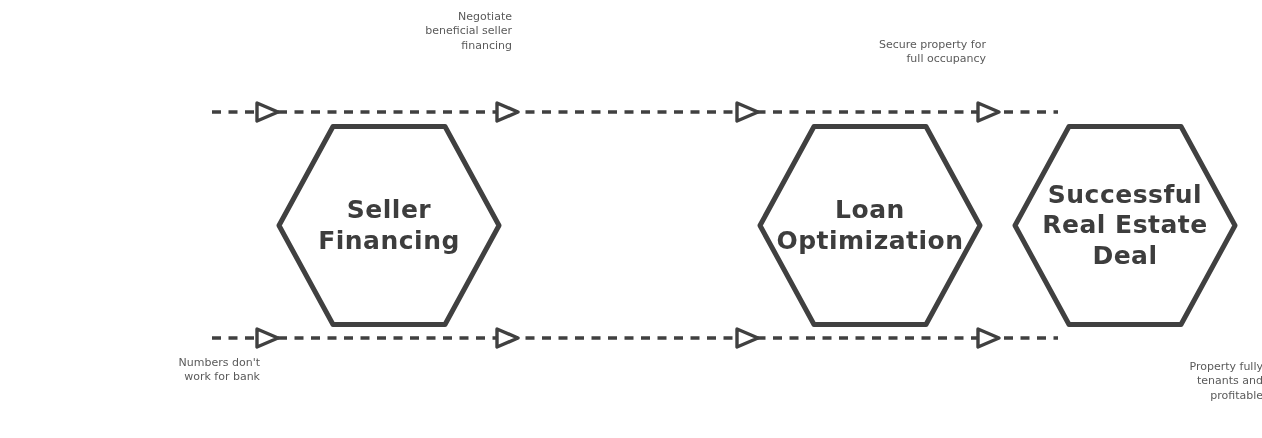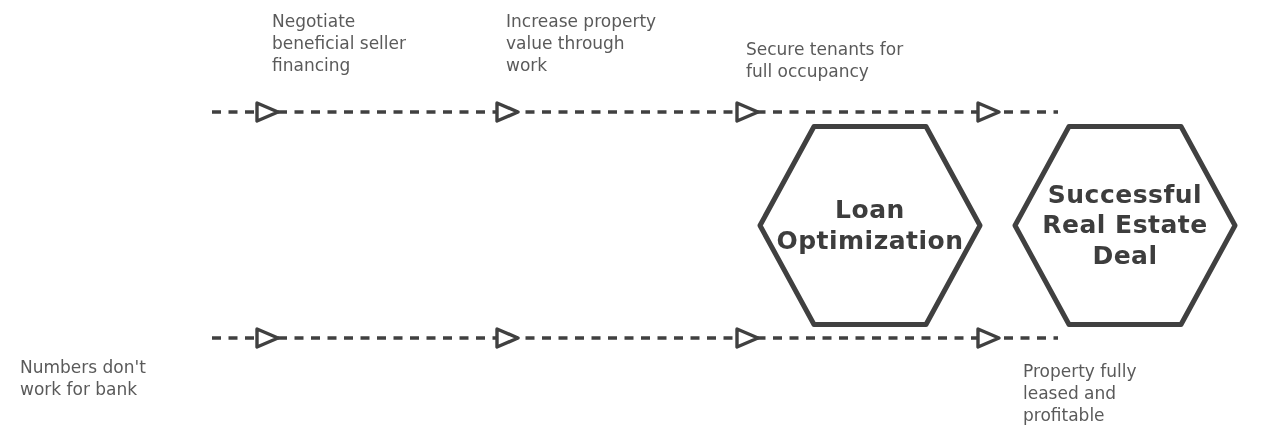--- a/index.html
+++ b/index.html
@@ -63,22 +63,22 @@
     font-size: 25px;
     font-weight: bold;
     line-height: 1.22;
     letter-spacing: 0.5px;
     color: var(--title);
     white-space: pre-line;
   }
   .note {
     position: absolute;
     transform: translateX(-50%);
-    text-align: left;
-    font-size: 17px;
+    text-align: right;
+    font-size: 11px;
     line-height: 1.3;
     color: var(--note);
     white-space: pre-line;
     width: 240px;
   }
 </style>
 </head>
 <body>
 
 <div class="canvas">
@@ -92,20 +92,27 @@
     <polygon class="arrowhead" points="737,103 758,112 737,121"></polygon>
     <polygon class="arrowhead" points="978,103 999,112 978,121"></polygon>
 
     <polygon class="arrowhead" points="257,329 278,338 257,347"></polygon>
     <polygon class="arrowhead" points="497,329 518,338 497,347"></polygon>
     <polygon class="arrowhead" points="737,329 758,338 737,347"></polygon>
     <polygon class="arrowhead" points="978,329 999,338 978,347"></polygon>
   </svg>
 
 
+  <div class="hex" style="left:276px">
+    <svg viewBox="0 0 226 205">
+      <polygon points="3,102.5 57,3.5 169,3.5 223,102.5 169,201.5 57,201.5"></polygon>
+    </svg>
+    <div class="hex-label">Seller
+Financing</div>
+  </div>
 
 
   <div class="hex" style="left:757px">
     <svg viewBox="0 0 226 205">
       <polygon points="3,102.5 57,3.5 169,3.5 223,102.5 169,201.5 57,201.5"></polygon>
     </svg>
     <div class="hex-label">Loan
 Optimization</div>
   </div>
 
@@ -114,25 +121,22 @@
       <polygon points="3,102.5 57,3.5 169,3.5 223,102.5 169,201.5 57,201.5"></polygon>
     </svg>
     <div class="hex-label">Successful
 Real Estate
 Deal</div>
   </div>
 
   <div class="note" style="left:392px;  top:10px">Negotiate
 beneficial seller
 financing</div>
-  <div class="note" style="left:626px;  top:10px">Increase property
-value through
-work</div>
-  <div class="note" style="left:866px;  top:38px">Secure tenants for
+  <div class="note" style="left:866px;  top:38px">Secure property for
 full occupancy</div>
 
   <div class="note" style="left:140px;  top:356px">Numbers don't
 work for bank</div>
   <div class="note" style="left:1143px; top:360px">Property fully
-leased and
+tenants and
 profitable</div>
 
 </div>
 
 </body></html>

